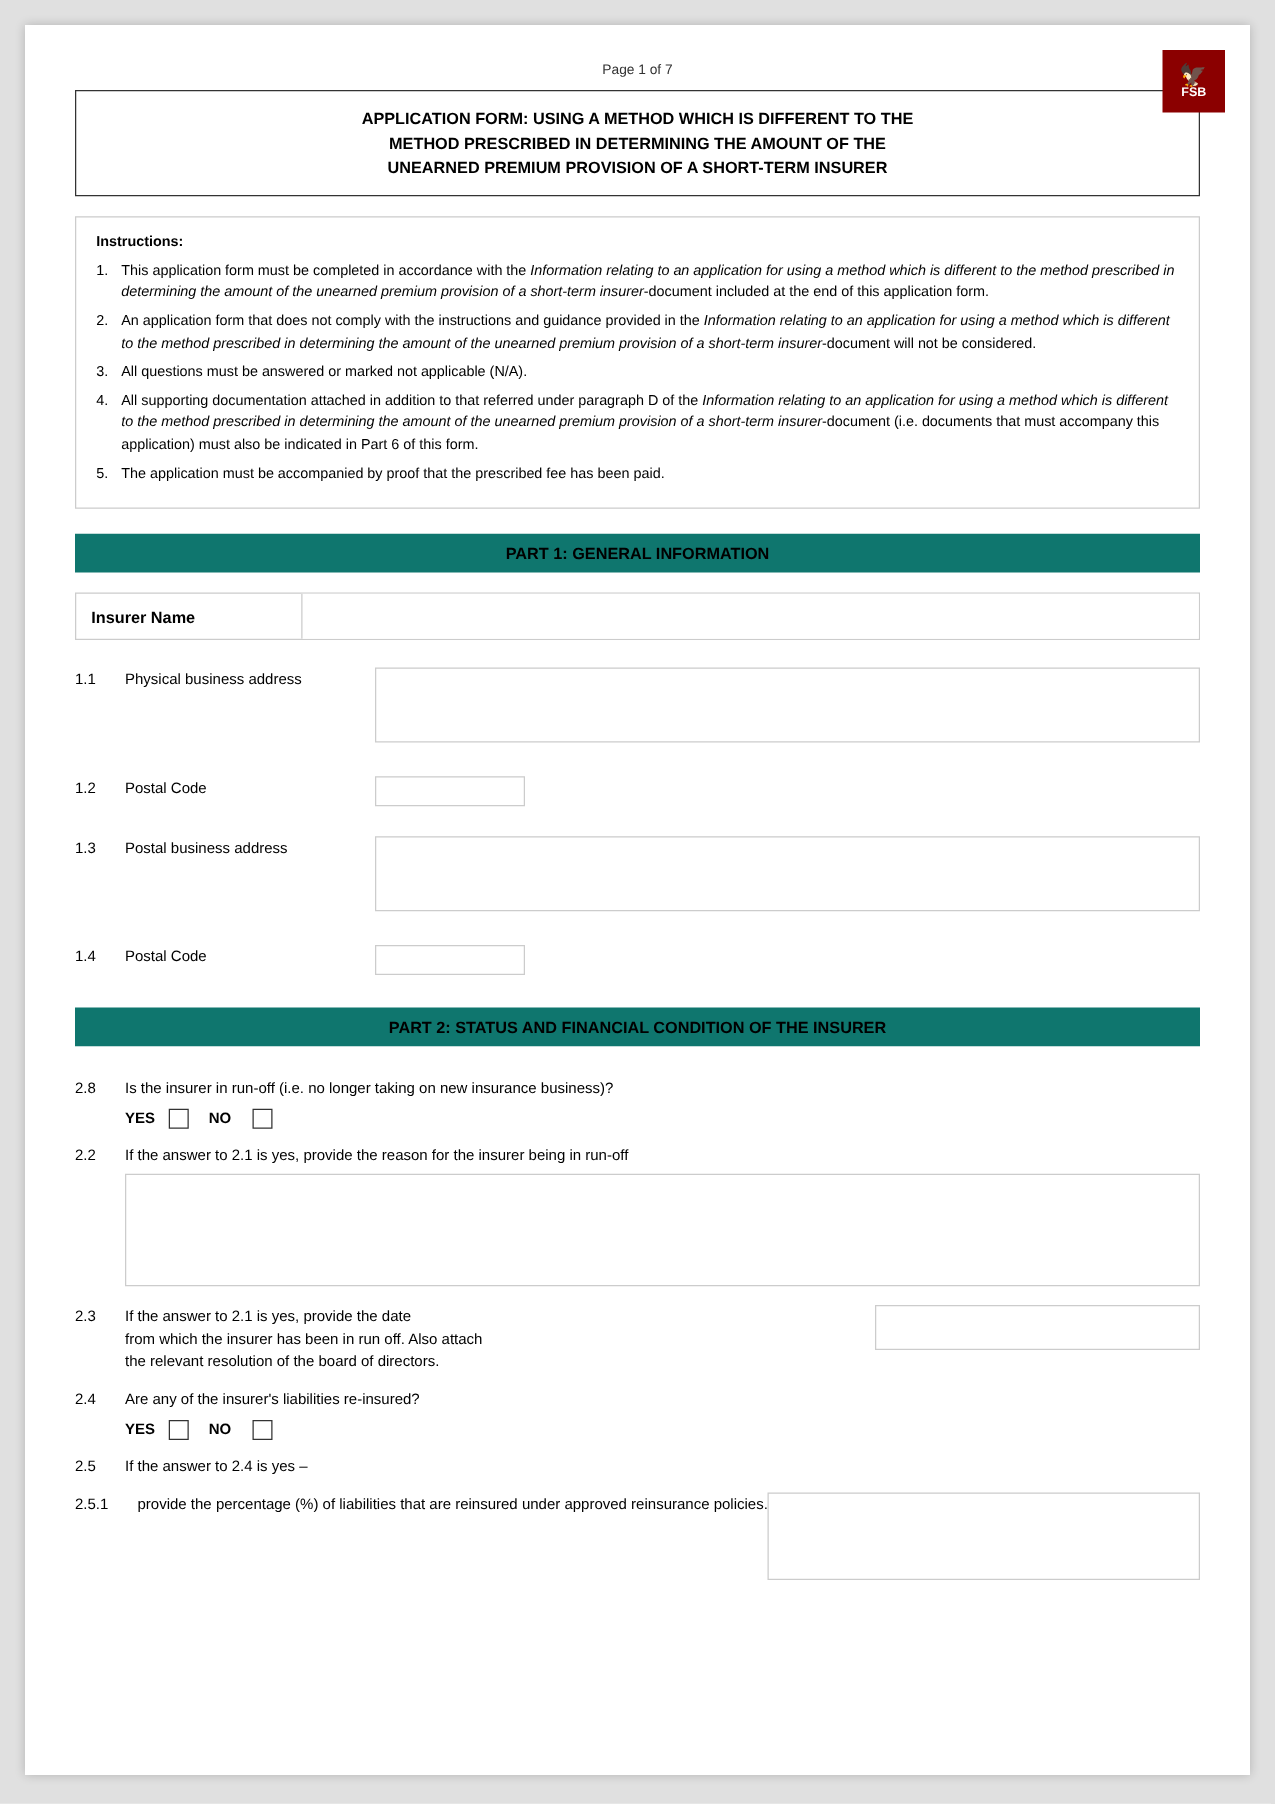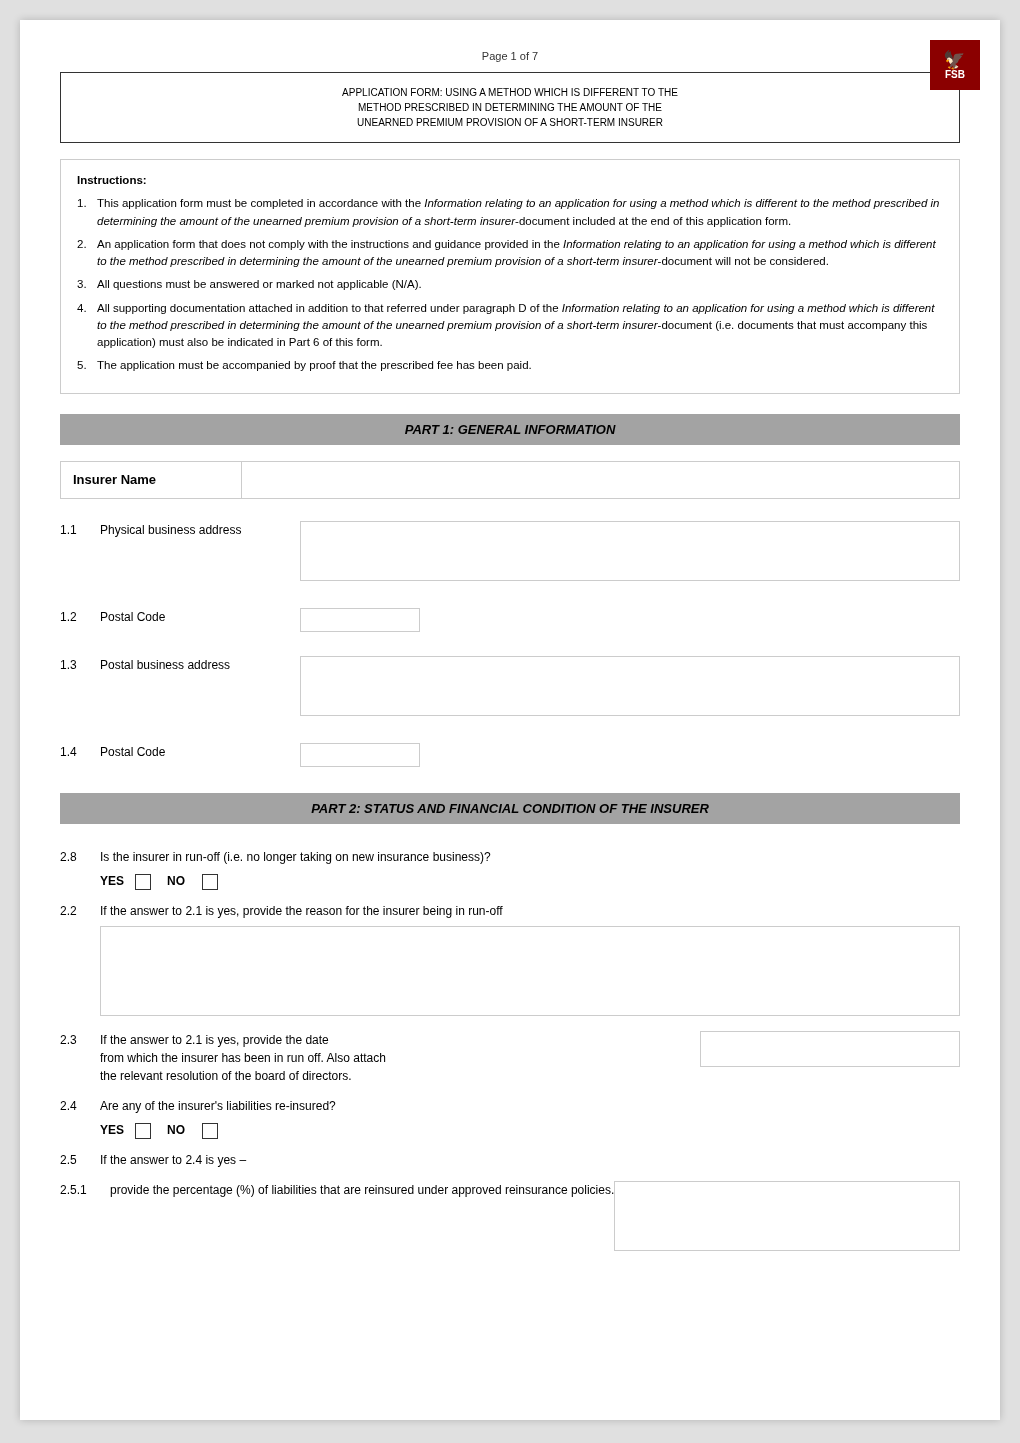--- a/index.html
+++ b/index.html
@@ -56,22 +56,22 @@
 
     .title-box {
       border: 1.5px solid #333;
       padding: 12px 20px;
       text-align: center;
       margin-bottom: 16px;
       margin-top: 6px;
     }
 
     .title-box .title-text {
-      font-weight: normal;
-      font-size: 10px;
+      font-weight: bold;
+      font-size: 13px;
       line-height: 1.5;
     }
 
     .instructions-section {
       border: 1px solid #ccc;
       padding: 12px 16px;
       margin-bottom: 20px;
       font-size: 11.5px;
       line-height: 1.5;
     }
@@ -98,27 +98,26 @@
 
     .instructions-list li .text {
       flex: 1;
     }
 
     em {
       font-style: italic;
     }
 
     .section-header {
-      background: #a3a3a3;
+      background: #0f766e;
       text-align: center;
       padding: 8px;
       font-weight: bold;
       font-size: 13px;
       margin-bottom: 16px;
-      font-style: italic;
     }
 
     .form-section {
       margin-bottom: 20px;
     }
 
     .insurer-name-row {
       display: flex;
       align-items: center;
       margin-bottom: 16px;

